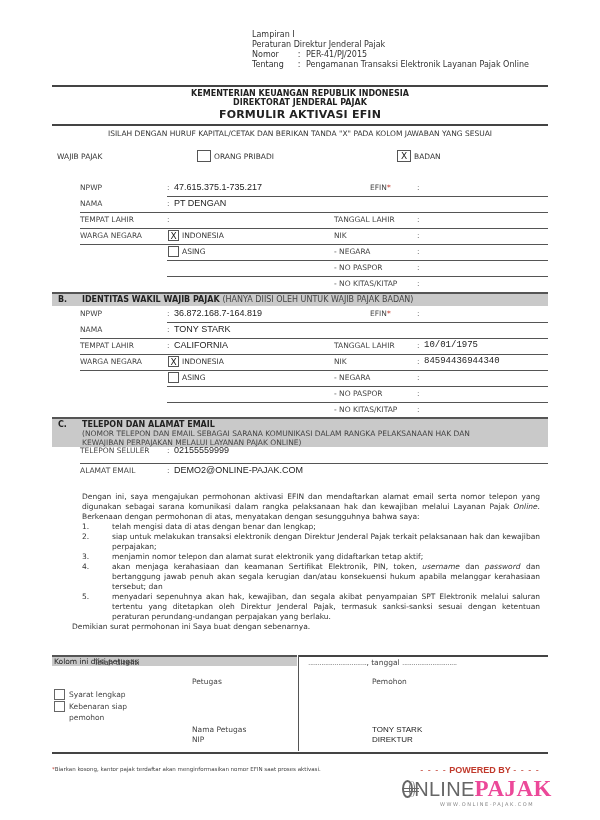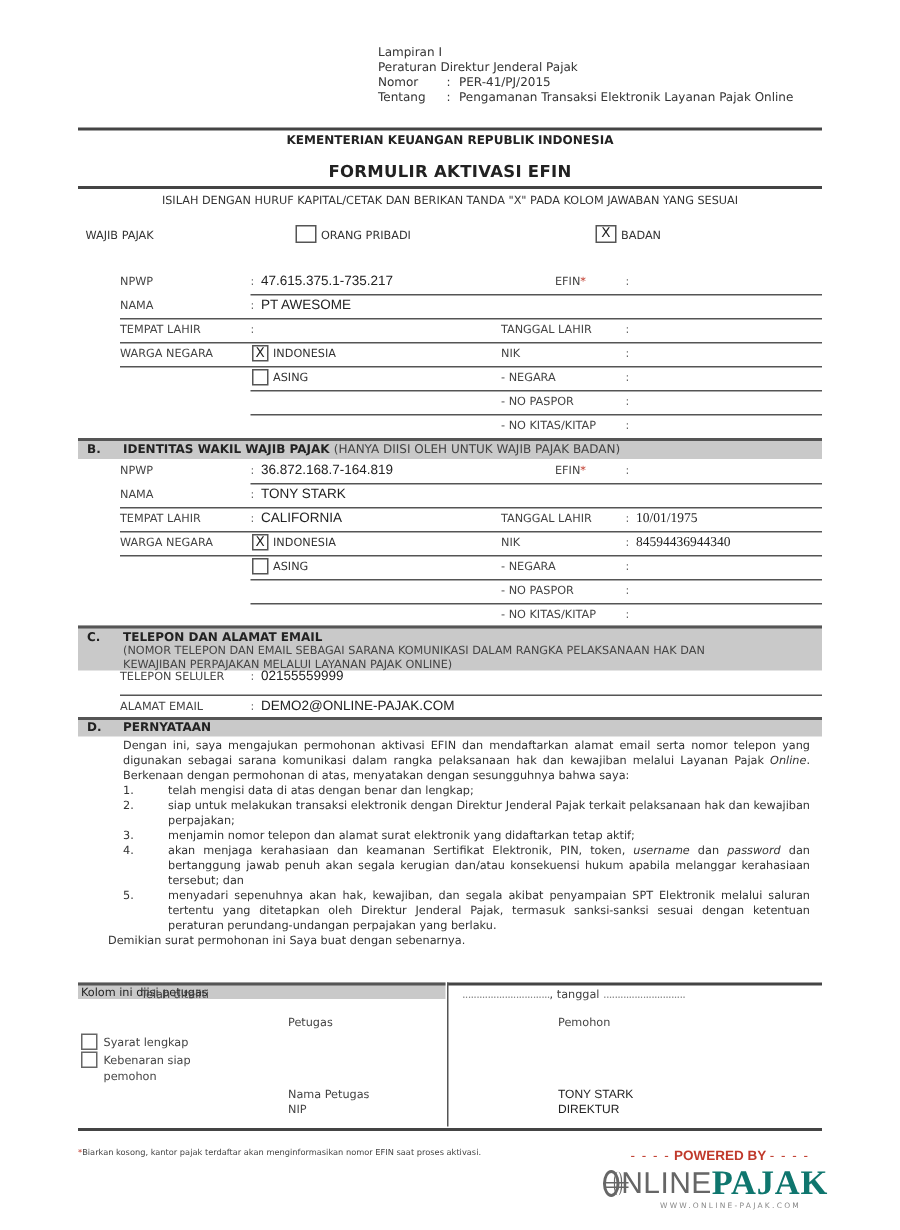--- a/index.html
+++ b/index.html
@@ -30,21 +30,21 @@
   .sec-head { position: absolute; left: 52px; width: 496px; background: #c9c9c9; border-top: 2px solid #555; font-weight: bold; font-size: 8px; color: #222; padding-left: 6px; }
   .sec-head .letter { display: inline-block; width: 24px; }
   .sec-head .note { font-weight: normal; color: #444; }
 
   .frow { position: absolute; left: 52px; width: 496px; height: 14px; font-size: 7.5px; }
   .frow .lbl { position: absolute; left: 28px; top: 2px; color: #444; }
   .frow .colon { position: absolute; left: 115px; top: 2px; color: #666; }
   .frow .val { position: absolute; left: 122px; top: 1px; font-family: "Liberation Sans", sans-serif; font-size: 9px; color: #222; }
   .frow .rlbl { position: absolute; left: 282px; top: 2px; color: #444; }
   .frow .rcolon { position: absolute; left: 365px; top: 2px; color: #666; }
-  .frow .rval { position: absolute; left: 372px; top: 1px; font-family: Liberation Serif, serif; font-size: 9px; color: #222; }
+  .frow .rval { position: absolute; left: 372px; top: 1px; font-family: Liberation Mono, monospace; font-size: 9px; color: #222; }
   .frow .cbwrap { position: absolute; left: 116px; top: 1px; display: flex; align-items: center; gap: 3px; }
   .red { color: #c0392b; }
   .uline { position: absolute; border-top: 1.5px solid #555; }
 
   .secC-note { font-weight: bold; font-size: 7.5px; color: #444; line-height: 9px; text-transform: uppercase; }
 
   .pern { position: absolute; left: 82px; width: 458px; top: 492px; font-size: 7.5px; line-height: 10px; color: #333; text-align: justify; }
   .pern ol { list-style: none; }
   .pern li { display: flex; }
   .pern li .n { width: 30px; flex-shrink: 0; }
@@ -60,21 +60,21 @@
   .small-cb { display: inline-block; width: 11px; height: 11px; border: 1px solid #666; vertical-align: middle; }
 
   .footnote { position: absolute; left: 52px; top: 766px; font-size: 5.5px; color: #444; }
   .powered { position: absolute; left: 415px; top: 765px; width: 130px; text-align: center; font-size: 9px; font-weight: bold; color: #c0392b; font-family: "Liberation Sans", sans-serif; }
   .powered .dash { color: #c0392b; letter-spacing: 1px; font-weight: normal; }
   .logo { position: absolute; left: 402px; top: 777px; width: 150px; height: 24px; display: flex; align-items: center; }
   .logo .globe { width: 18px; height: 18px; border-radius: 50%; border: 2px solid #666; position: relative; margin-right: 1px; }
   .logo .globe::before { content: ""; position: absolute; left: 5px; top: -1px; width: 4px; height: 16px; border-left: 1px solid #666; border-right: 1px solid #666; border-radius: 50%; }
   .logo .globe::after { content: ""; position: absolute; left: -1px; top: 6px; width: 16px; height: 2px; border-top: 1px solid #666; border-bottom: 1px solid #666; }
   .logo .nline { font-family: "Liberation Sans", sans-serif; font-size: 20px; color: #666; letter-spacing: 0.3px; }
-  .logo .pajak { font-family: "Liberation Serif", serif; font-size: 23px; color: #0f766e; font-weight: bold; letter-spacing: 0.5px; }
+  .logo .pajak { font-family: "Liberation Serif", serif; font-size: 23px; color: #ec4899; font-weight: bold; letter-spacing: 0.5px; }
   .url { position: absolute; left: 440px; top: 801px; font-size: 5px; color: #888; letter-spacing: 1.5px; }
 </style>
 </head>
 <body>
 
 <div class="page">
 
   <div class="lampiran">
     <div>Lampiran I</div>
     <div>Peraturan Direktur Jenderal Pajak</div>
@@ -85,20 +85,21 @@
     </div>
     <div class="row">
       <span class="k">Tentang</span>
       <span class="c">:</span>
       <span>Pengamanan Transaksi Elektronik Layanan Pajak Online</span>
     </div>
   </div>
 
   <div class="hline" style="top:85px;"></div>
   <div class="head-center h1">KEMENTERIAN KEUANGAN REPUBLIK INDONESIA</div>
+  <div class="head-center h2">DIREKTORAT JENDERAL PAJAK</div>
   <div class="head-center h3">FORMULIR AKTIVASI EFIN</div>
   <div class="hline" style="top:124px;"></div>
   <div class="instr">ISILAH DENGAN HURUF KAPITAL/CETAK DAN BERIKAN TANDA "X" PADA KOLOM JAWABAN YANG SESUAI</div>
 
   <div class="wp-row">
     <span class="wp-label">WAJIB PAJAK</span>
     <span class="wp-op">
       <span class="cb big"></span>
       <span>ORANG PRIBADI</span>
     </span>
@@ -115,21 +116,21 @@
     <span class="val">47.615.375.1-735.217</span>
     <span class="rlbl" style="left:318px;"><span>EFIN</span><span class="red">*</span></span>
     <span class="rcolon">:</span>
     <span class="rval"></span>
   </div>
   <div class="uline" style="top:196px;left:167px;width:381px;"></div>
 
   <div class="frow" style="top:197px;">
     <span class="lbl">NAMA</span>
     <span class="colon">:</span>
-    <span class="val">PT AWESOME</span>
+    <span class="val">PT DENGAN</span>
   </div>
   <div class="uline" style="top:212px;left:80px;width:468px;"></div>
 
   <div class="frow" style="top:213px;">
     <span class="lbl">TEMPAT LAHIR</span>
     <span class="colon">:</span>
     <span class="val"></span>
     <span class="rlbl">TANGGAL LAHIR</span>
     <span class="rcolon">:</span>
     <span class="rval"></span>
@@ -254,23 +255,20 @@
     <span class="val">02155559999</span>
   </div>
   <div class="uline" style="top:463px;left:80px;width:468px;"></div>
 
   <div class="frow" style="top:464px;">
     <span class="lbl">ALAMAT EMAIL</span>
     <span class="colon">:</span>
     <span class="val">DEMO2@ONLINE-PAJAK.COM</span>
   </div>
 
-  <div class="sec-head" style="top:478px;height:13px;line-height:10px;">
-    <span class="letter">D.</span><span>PERNYATAAN</span>
-  </div>
 
   <div class="pern">
     <div><span>Dengan ini, saya mengajukan permohonan aktivasi EFIN dan mendaftarkan alamat email serta nomor telepon yang digunakan sebagai sarana komunikasi dalam rangka pelaksanaan hak dan kewajiban melalui Layanan Pajak </span><i>Online</i><span>. Berkenaan dengan permohonan di atas, menyatakan dengan sesungguhnya bahwa saya:</span></div>
     <ol>
       <li>
           <span class="n">1.</span>
           <span class="t">telah mengisi data di atas dengan benar dan lengkap;</span>
         </li>
       <li>
           <span class="n">2.</span>

